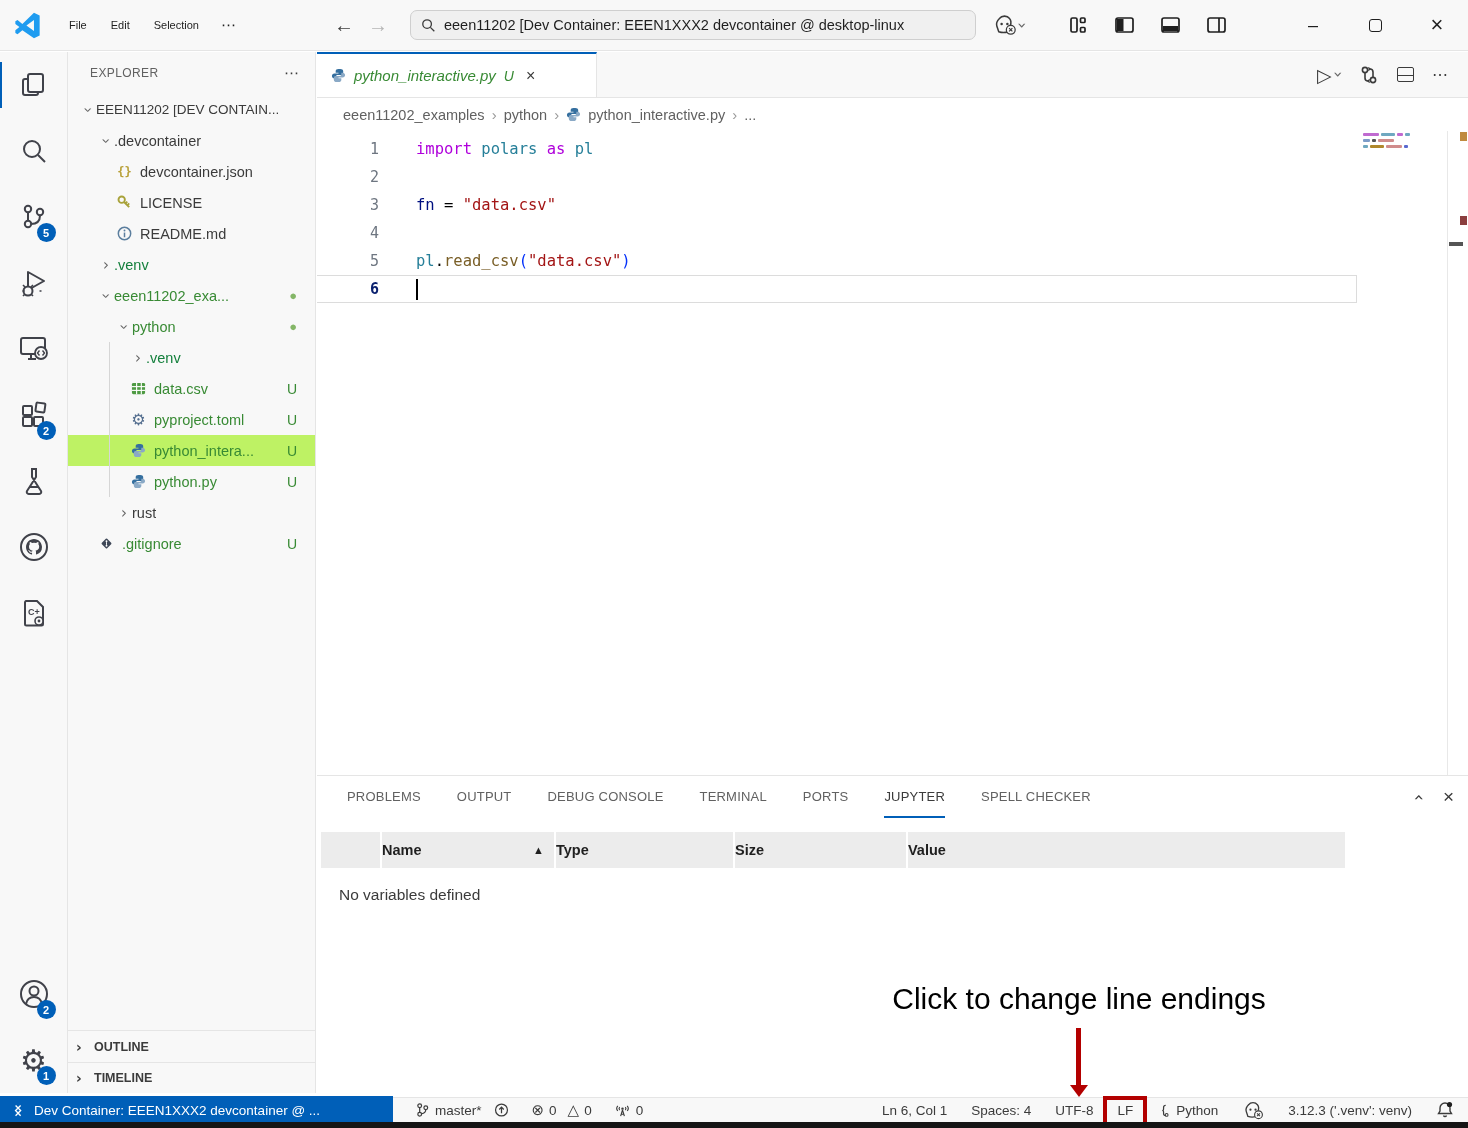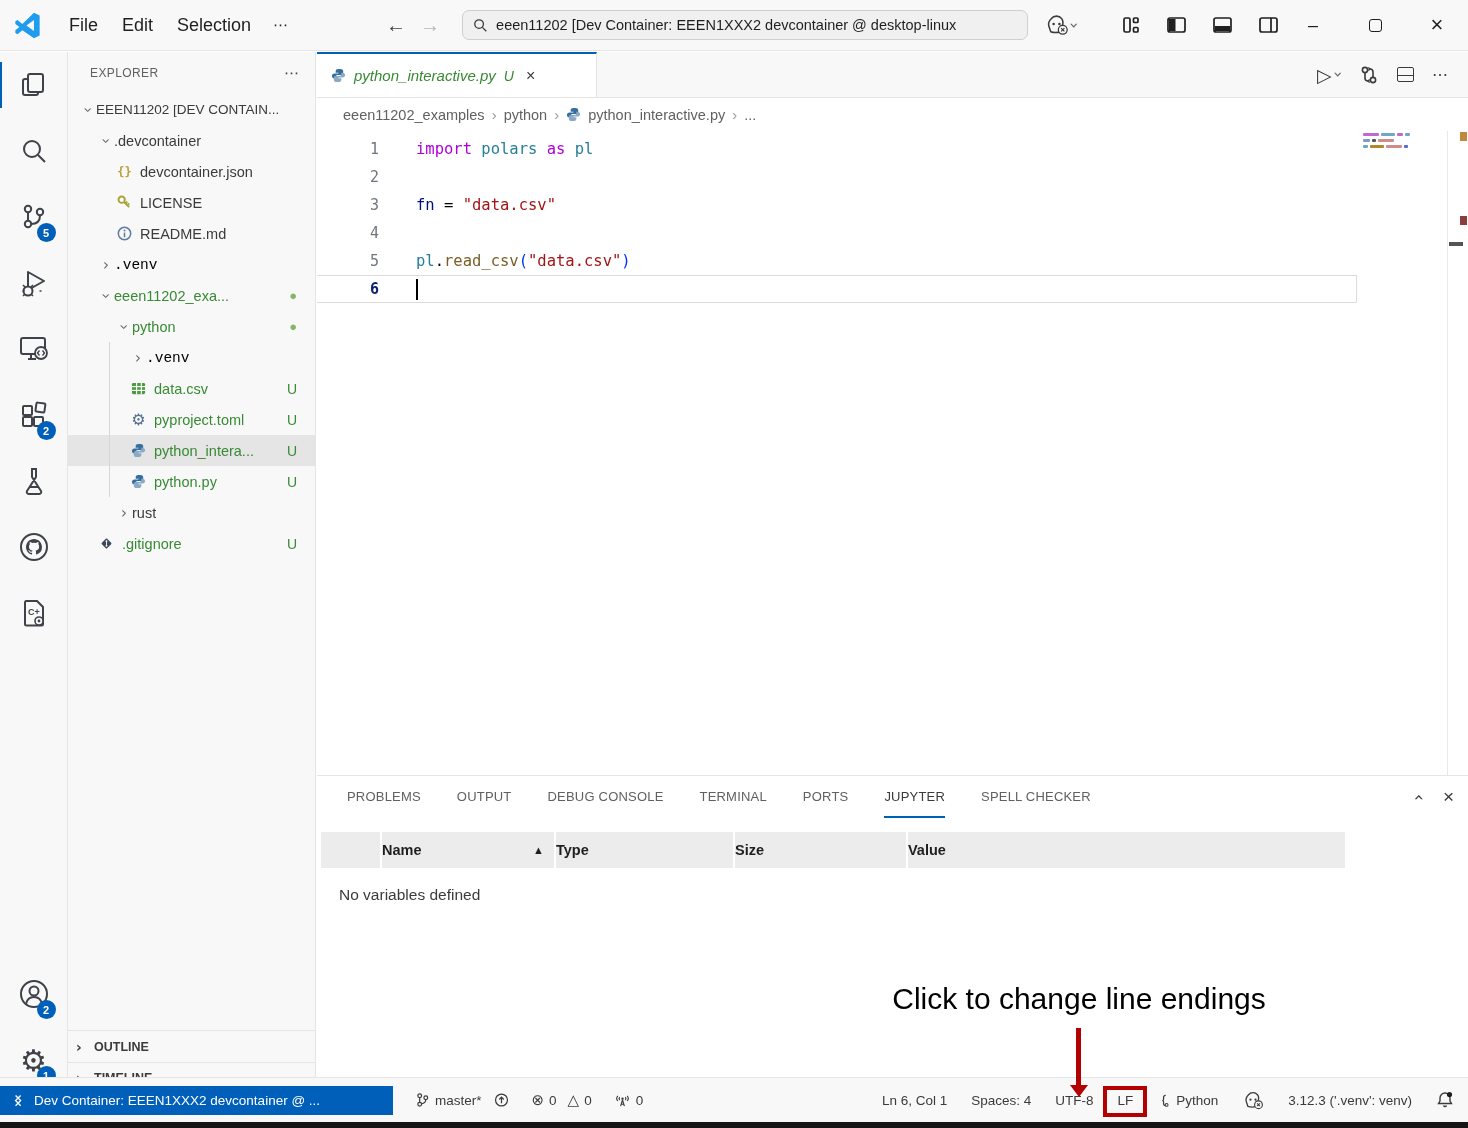--- a/index.html
+++ b/index.html
@@ -4,21 +4,21 @@
 <style>
   * { margin:0; padding:0; box-sizing:border-box; }
   html,body { background:#ddd; }
   #app { position:relative; width:1468px; height:1128px; background:#fff; overflow:hidden;
          font-family:"Liberation Sans",sans-serif; color:#3b3b3b; font-size:14px; }
 
   
   .titlebar { position:absolute; top:0; left:0; right:0; height:51px; background:#f8f8f8;
               border-bottom:1px solid #e5e5e5; display:flex; align-items:center; }
   .vscode-logo { width:27px; height:27px; margin:0 16px 0 14px; flex:0 0 auto; }
-  .menu-item { padding:4px 12px; font-size:18px; color:#1f1f1f; border-radius:6px; cursor:default; }
+  .menu-item { padding:4px 12px; font-size:11px; color:#1f1f1f; border-radius:6px; cursor:default; }
   .menu-more { padding:4px 10px; font-size:15px; color:#1f1f1f; letter-spacing:2px;}
   .nav-arrows { display:flex; gap:14px; margin-left:86px; font-size:20px; }
   .nav-back { color:#3b3b3b; } .nav-fwd { color:#b5b5b5; }
   .searchbox { margin-left:22px; width:566px; height:30px; background:#f0f0f0; border:1px solid #cfcfcf;
                border-radius:7px; display:flex; align-items:center; padding:0 10px; overflow:hidden; }
   .searchbox .stext { font-size:14.5px; color:#1f1f1f; white-space:nowrap; overflow:hidden; }
   .tb-icon { width:26px; height:26px; display:flex; align-items:center; justify-content:center; color:#3b3b3b; }
   .copilot-wrap { display:flex; align-items:center; margin-left:16px; gap:2px; }
   .chev { display:inline-block; font-size:16px; color:#6a6a6a; font-family:"DejaVu Sans",sans-serif; }
   .chev.down { transform:rotate(90deg); }
@@ -39,26 +39,26 @@
   .gear-glyph { font-family:"DejaVu Sans",sans-serif; font-size:30px; color:#40424a; }
 
   
   .sidebar { position:absolute; top:52px; left:68px; width:248px; bottom:35px; background:#f8f8f8;
              border-right:1px solid #e5e5e5; display:flex; flex-direction:column; overflow:hidden; }
   .sb-header { height:42px; display:flex; align-items:center; padding:0 14px 0 22px; }
   .sb-title { font-size:12px; letter-spacing:.4px; color:#616161; }
   .sb-more { margin-left:auto; letter-spacing:2px; color:#3b3b3b; font-size:15px; }
   .tree { flex:1 1 auto; overflow:hidden; }
   .trow { height:31px; display:flex; align-items:center; font-size:14.5px; color:#3b3b3b; padding-right:18px; position:relative; }
-  .trow.selected { background:#e5e5e5; }
+  .trow.selected { background:#bef264; }
   .trow .chevc { width:16px; font-size:15px; color:#646464; display:inline-block; text-align:center; flex:0 0 auto;}
   .trow .ficon { width:17px; height:17px; margin-right:7px; flex:0 0 auto; display:flex; align-items:center; justify-content:center; }
   .lbl { white-space:nowrap; overflow:hidden; text-overflow:ellipsis; }
   .root-lbl { font-weight:normal; font-size:13.5px; color:#3b3b3b; }
-  .dim { color:#000000;font-family:Liberation Mono, monospace; }
+  .dim { color:#15803d; }
   .git-green { color:#388a34; }
   .u-badge { margin-left:auto; color:#388a34; font-size:14px; }
   .mod-dot { margin-left:auto; color:#84b667; font-size:13px; }
   .ind0{padding-left:12px}.ind1{padding-left:30px}.ind2{padding-left:48px}.ind3{padding-left:62px}
   .guide { position:absolute; left:41px; top:0; bottom:0; width:1px; background:#d6d6d6; }
   .json-braces { color:#b8a038; font-weight:bold; font-size:12px; font-family:"DejaVu Sans Mono",monospace; }
   .gear-toml { font-family:"DejaVu Sans",sans-serif; color:#546e8f; font-size:16px; }
   .sb-sections { border-top:1px solid #e5e5e5; }
   .sb-sec { height:31px; display:flex; align-items:center; padding-left:8px; border-top:1px solid #e5e5e5; font-weight:bold; font-size:12.5px; color:#3b3b3b; }
   .sb-sec:first-child { border-top:none; }
@@ -105,21 +105,21 @@
   .ptab.active { color:#3b3b3b; border-bottom-color:#005fb8;text-align:right; }
   .panel-actions { margin-left:auto; display:flex; gap:22px; align-items:center; color:#3b3b3b; font-size:16px; }
   .vtable-head { margin:14px 0 0 4px; width:1024px; height:36px; display:flex; background:#ececec; }
   .vth { display:flex; align-items:center; font-weight:bold; font-size:14.5px; color:#1f1f1f; border-left:2px solid #fff; }
   .vth:first-child { border-left:none; }
   .vth .sort { margin-left:auto; margin-right:10px; font-size:11px; color:#1f1f1f; }
   .c0{width:59px}.c1{width:174px}.c2{width:179px}.c3{width:173px}.c4{flex:1}
   .empty-msg { margin:18px 0 0 22px; font-size:15.5px; color:#3b3b3b; }
 
   
-  .statusbar { position:absolute; left:0; right:0; bottom:6px; height:45px; background:#f8f8f8;
+  .statusbar { position:absolute; left:0; right:0; bottom:6px; height:25px; background:#f8f8f8;
                border-top:1px solid #e5e5e5; display:flex; align-items:center; font-size:13.5px; color:#3b3b3b; }
   .remote { height:29px; background:#005fb8; color:#fff; display:flex; align-items:center; gap:8px;
             padding:0 14px 0 10px; width:393px; flex:0 0 auto; }
   .remote .rtext { white-space:nowrap; overflow:hidden; }
   .sb-item { display:flex; align-items:center; gap:5px; margin-left:22px; white-space:nowrap; }
   .sb-right { margin-left:auto; display:flex; align-items:center; }
   .sb-right .sb-item { margin-left:0; margin-right:24px; }
   .glyph { font-family:"DejaVu Sans",sans-serif; }
   .lf-wrap { position:relative; margin-right:24px; }
   .redbox { position:absolute; left:-14px; right:-14px; top:-7px; bottom:-9px; border:4.5px solid #b30000; }

